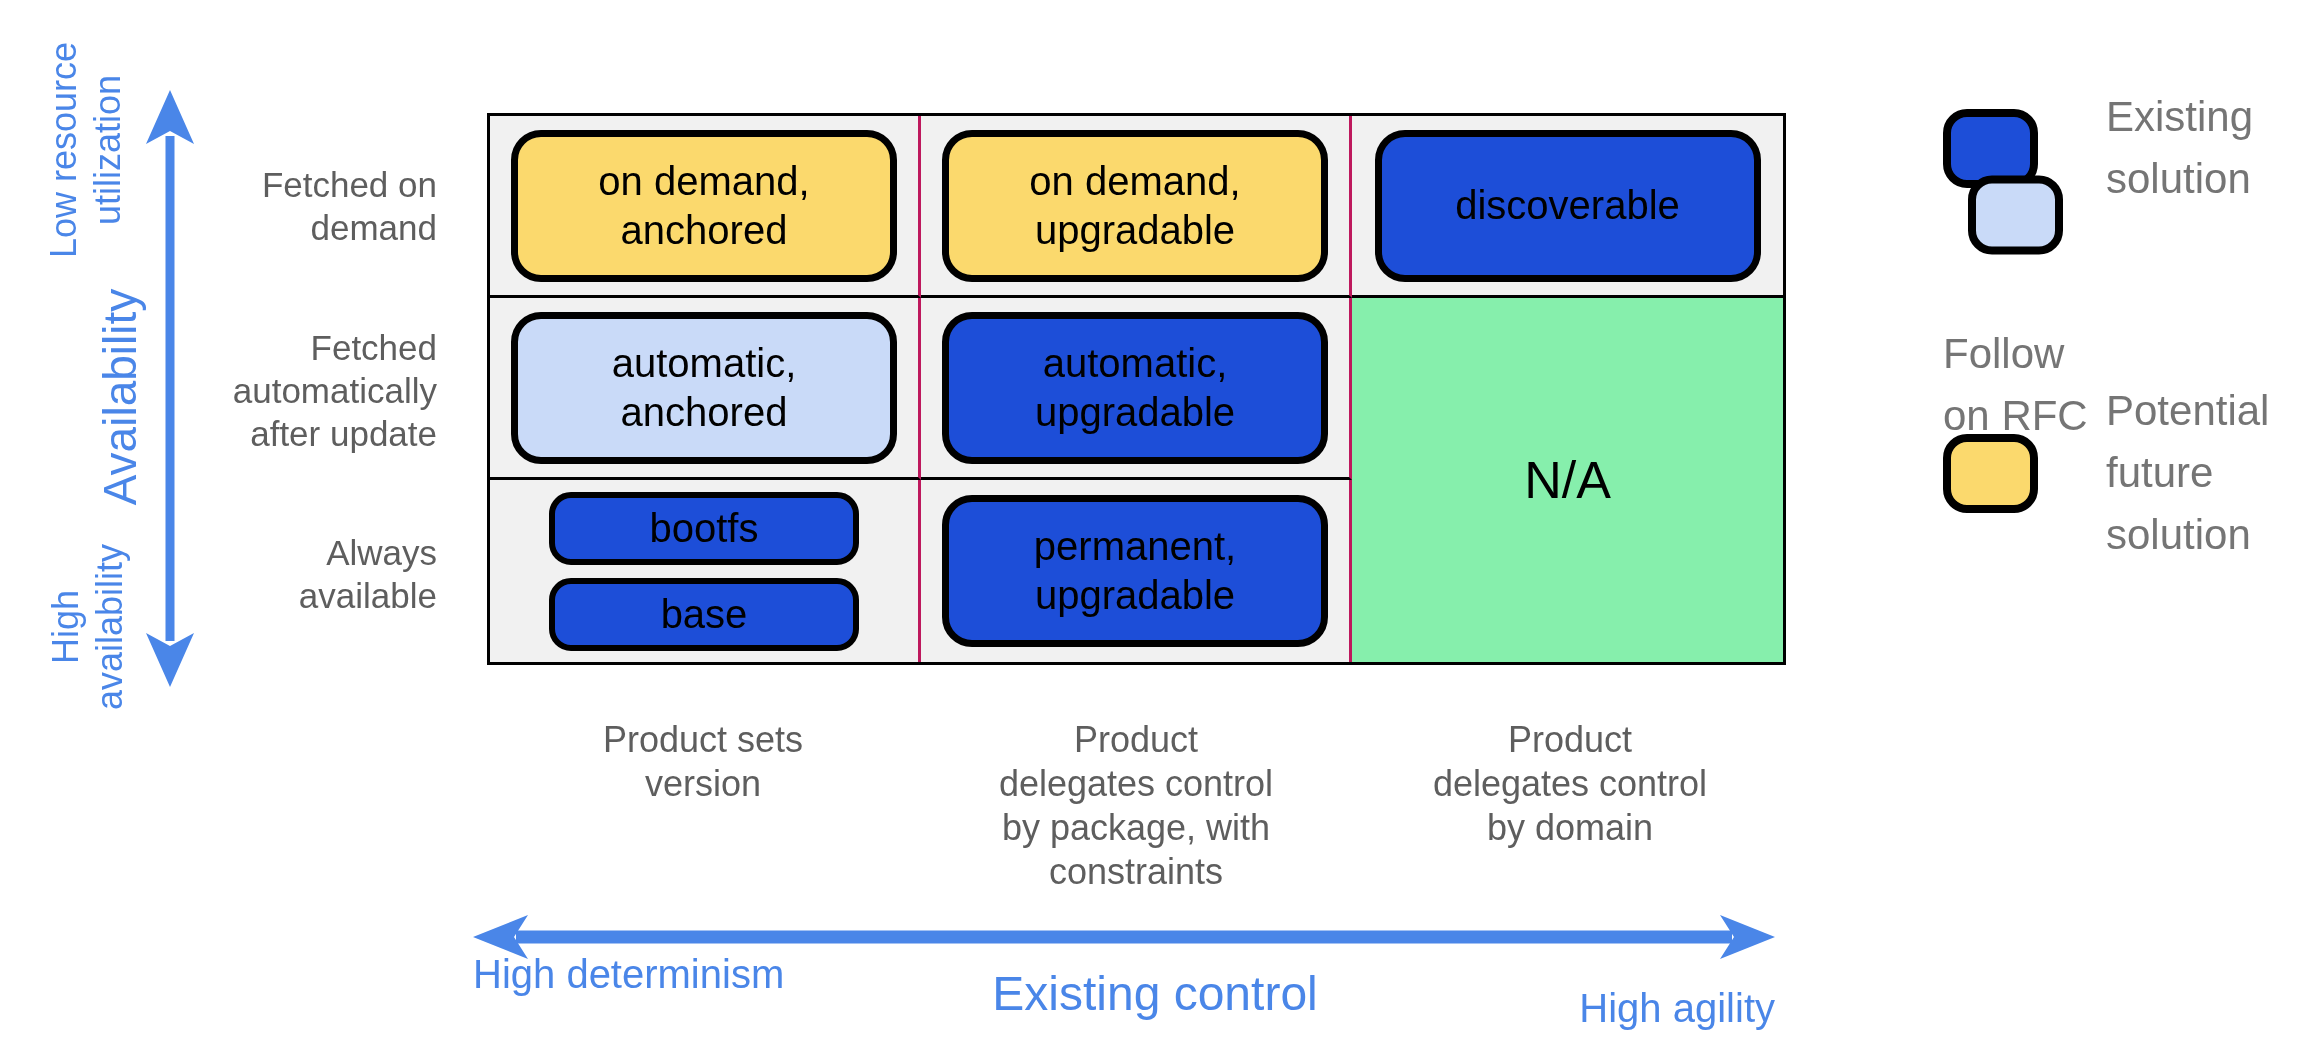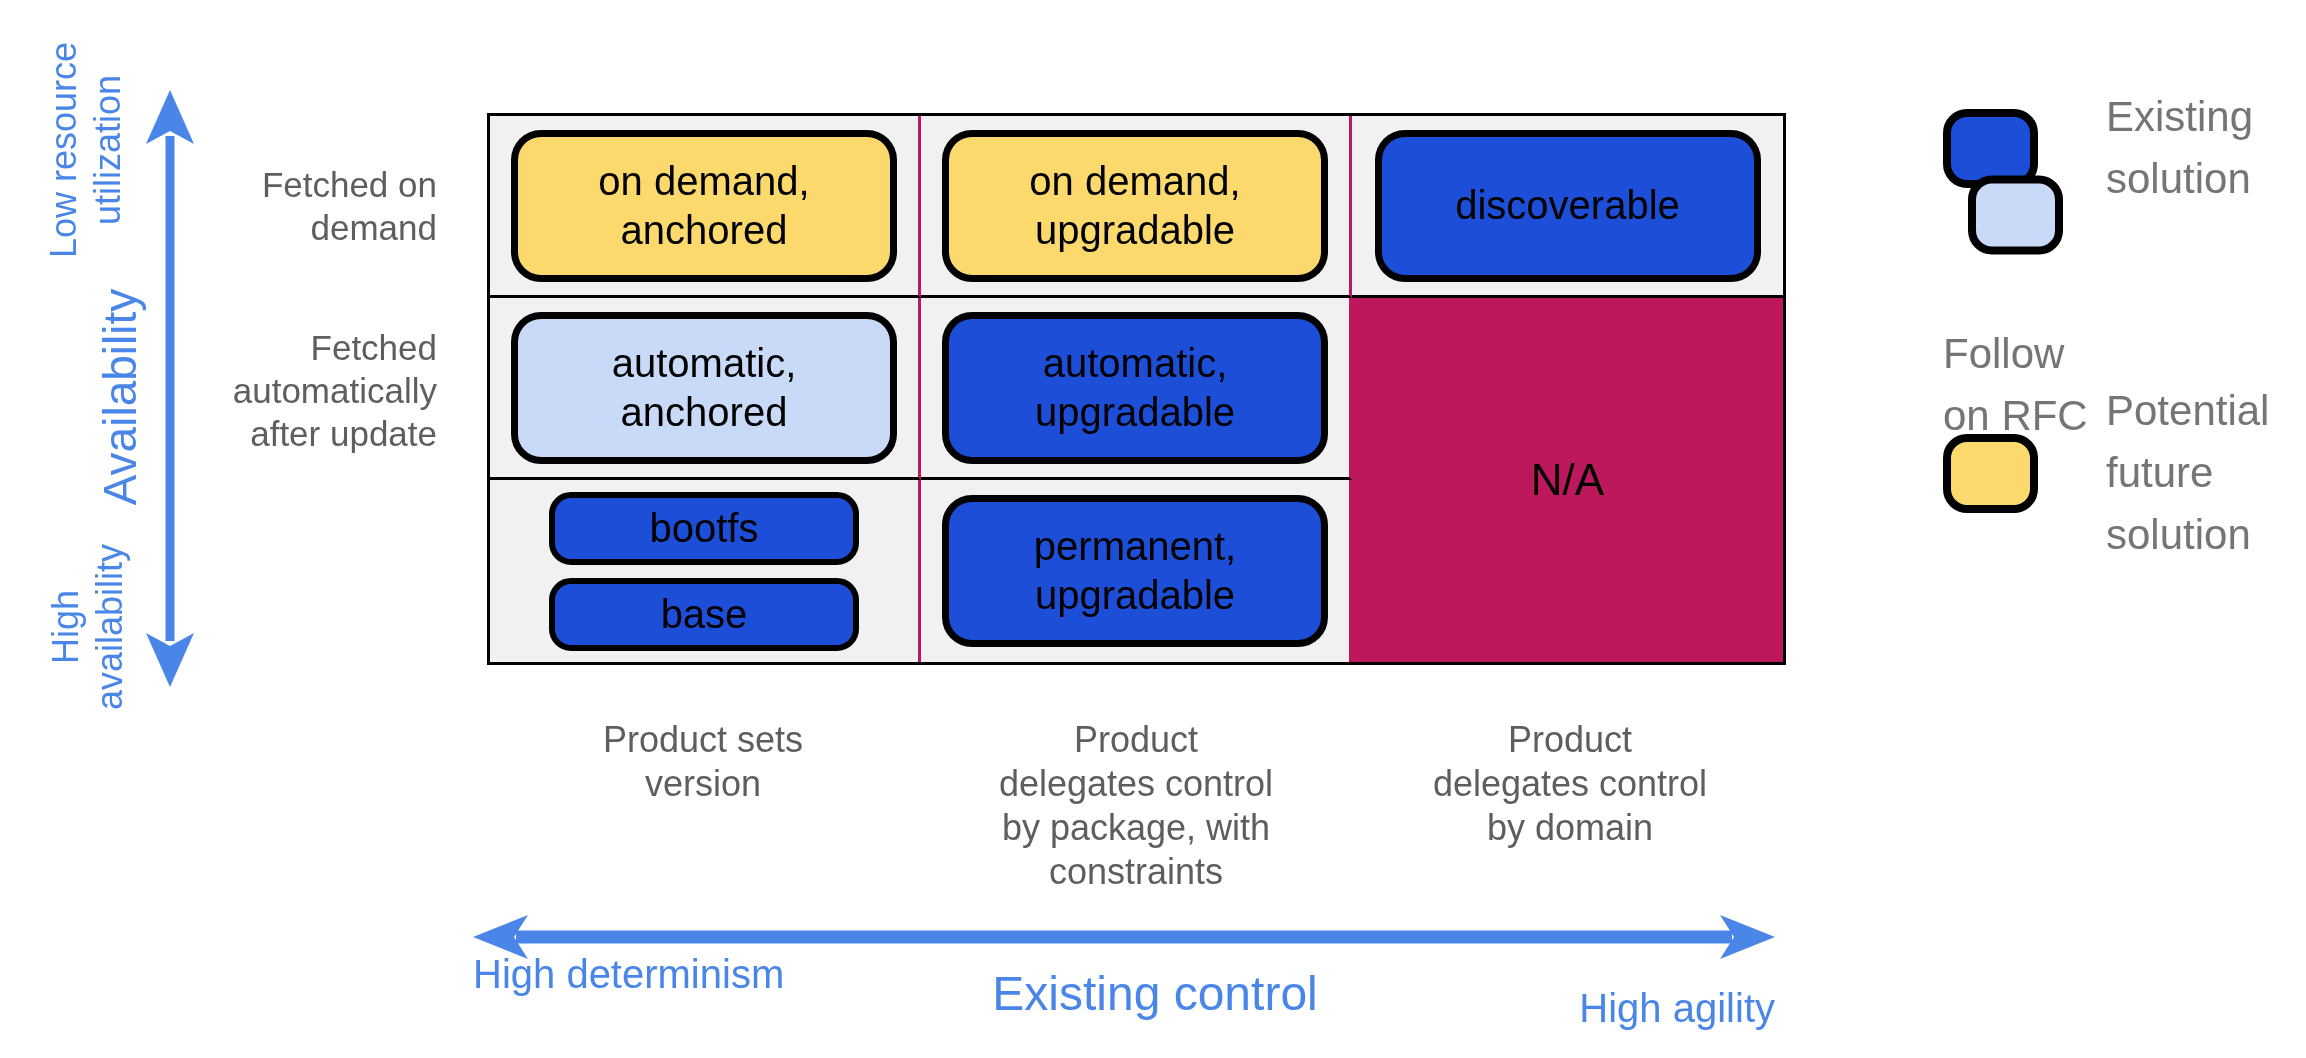--- a/index.html
+++ b/index.html
@@ -34,22 +34,22 @@
     box-sizing:border-box; border:3px solid #000;
     display:grid; grid-template-columns:1fr 1fr 1fr; grid-template-rows:1fr 1fr 1fr;
   }
   .cell {
     background:#f1f1f1; display:flex; align-items:center; justify-content:center;
     box-sizing:border-box;
   }
   .cell.br { border-right:3px solid #be185d; }
   .cell.bb { border-bottom:3px solid #000; }
   .cell.na {
-    grid-column:3; grid-row:2 / span 2; background:#be185d;
-    color:#000; font-size:44px;
+    grid-column:3; grid-row:2 / span 2; background:#86efac;
+    color:#000; font-size:52px;
   }
   .pill {
     width:386px; height:152px; box-sizing:border-box;
     border:7px solid #000; border-radius:30px;
     display:flex; align-items:center; justify-content:center;
     font-size:40px; line-height:49px; color:#000;
     text-align:center; white-space:pre-line;
   }
   .pill.small { width:310px; height:73px; border-width:6px; border-radius:22px; }
   .stack { display:flex; flex-direction:column; gap:13px; align-items:center; }
@@ -91,20 +91,22 @@
 utilization</div>
   <div class="rot-label rot-title" style="left:120px; top:397px;">Availability</div>
   <div class="rot-label rot-small" style="left:88px; top:627px;">High
 availability</div>
 
   <div class="row-label" style="right:1869px; top:206px;">Fetched on
 demand</div>
   <div class="row-label" style="right:1869px; top:390px;">Fetched
 automatically
 after update</div>
+  <div class="row-label" style="right:1869px; top:574px;">Always
+available</div>
 
   <div class="grid">
     <div class="cell br bb">
       <div class="pill bg-future">on demand,
 anchored</div>
     </div>
     <div class="cell br bb">
       <div class="pill bg-future">on demand,
 upgradable</div>
     </div>

